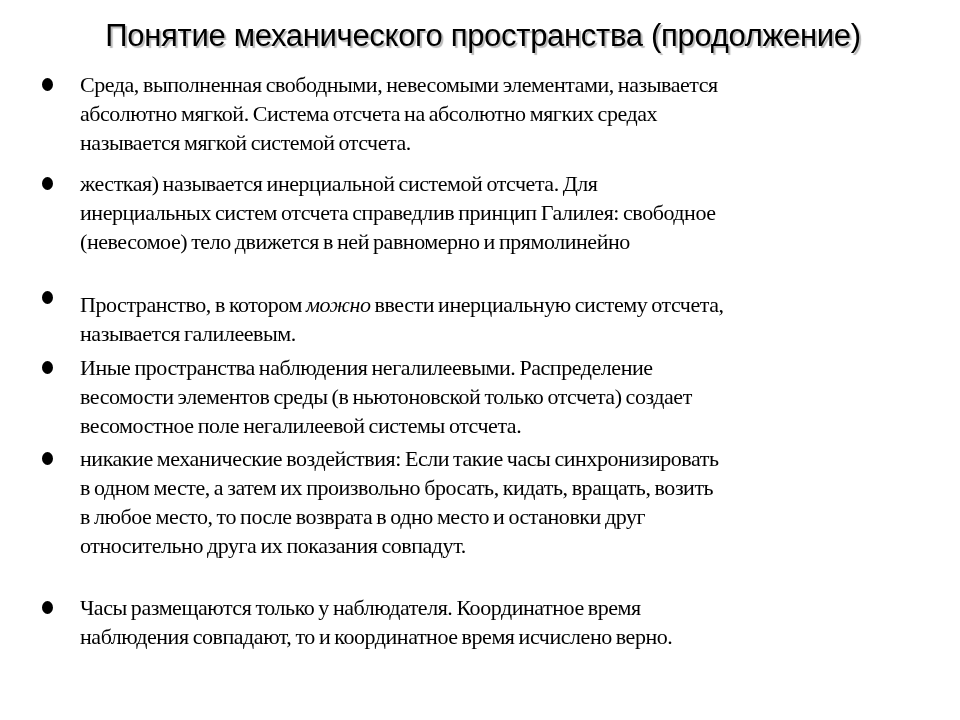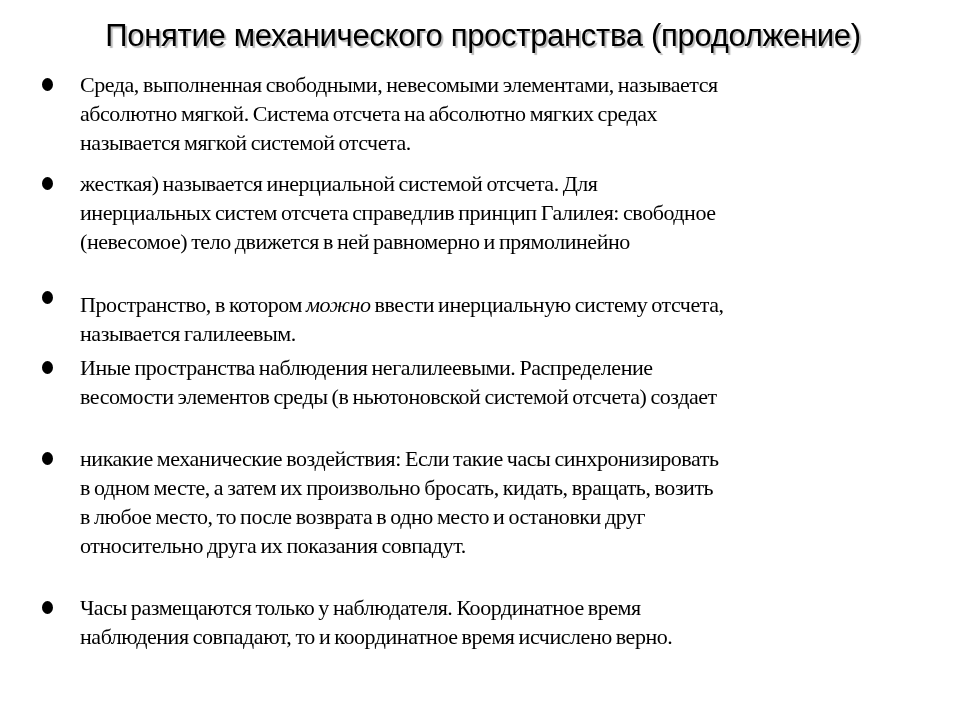--- a/index.html
+++ b/index.html
@@ -50,21 +50,22 @@
         <span class="bullet" style="top: 8px;"></span>
         <div class="text" style="top: 0px; margin-top: 7px;">
           <span class="line"><span>Пространство, в котором </span><i>можно</i><span> ввести инерциальную систему отсчета,</span></span>
           <span class="line"><span>называется </span><b>галилеевым</b><span>.</span></span>
         </div>
       </li>
       <li class="item" style="top: 283px;">
         <span class="bullet" style="top: 8px;"></span>
         <div class="text" style="top: 0px;">
           <span class="line"><span>Иные пространства наблюдения </span><b>негалилеевыми</b><span>. Распределение</span></span>
-          <span class="line"><span>весомости элементов среды (в ньютоновской системой отсчета) создает</span></span>
+          <span class="line"><span>весомости элементов среды (в ньютоновской только отсчета) создает</span></span>
+          <span class="line"><b>весомостное поле</b><span> негалилеевой системы отсчета.</span></span>
         </div>
       </li>
       <li class="item" style="top: 374px;">
         <span class="bullet" style="top: 8px;"></span>
         <div class="text" style="top: 0px;">
           <span class="line"><span>никакие механические воздействия: Если такие часы синхронизировать</span></span>
           <span class="line"><span>в одном месте, а затем их произвольно бросать, кидать, вращать, возить</span></span>
           <span class="line"><span>в любое место, то после возврата в одно место и остановки друг</span></span>
           <span class="line"><span>относительно друга их показания совпадут.</span></span>
         </div>

